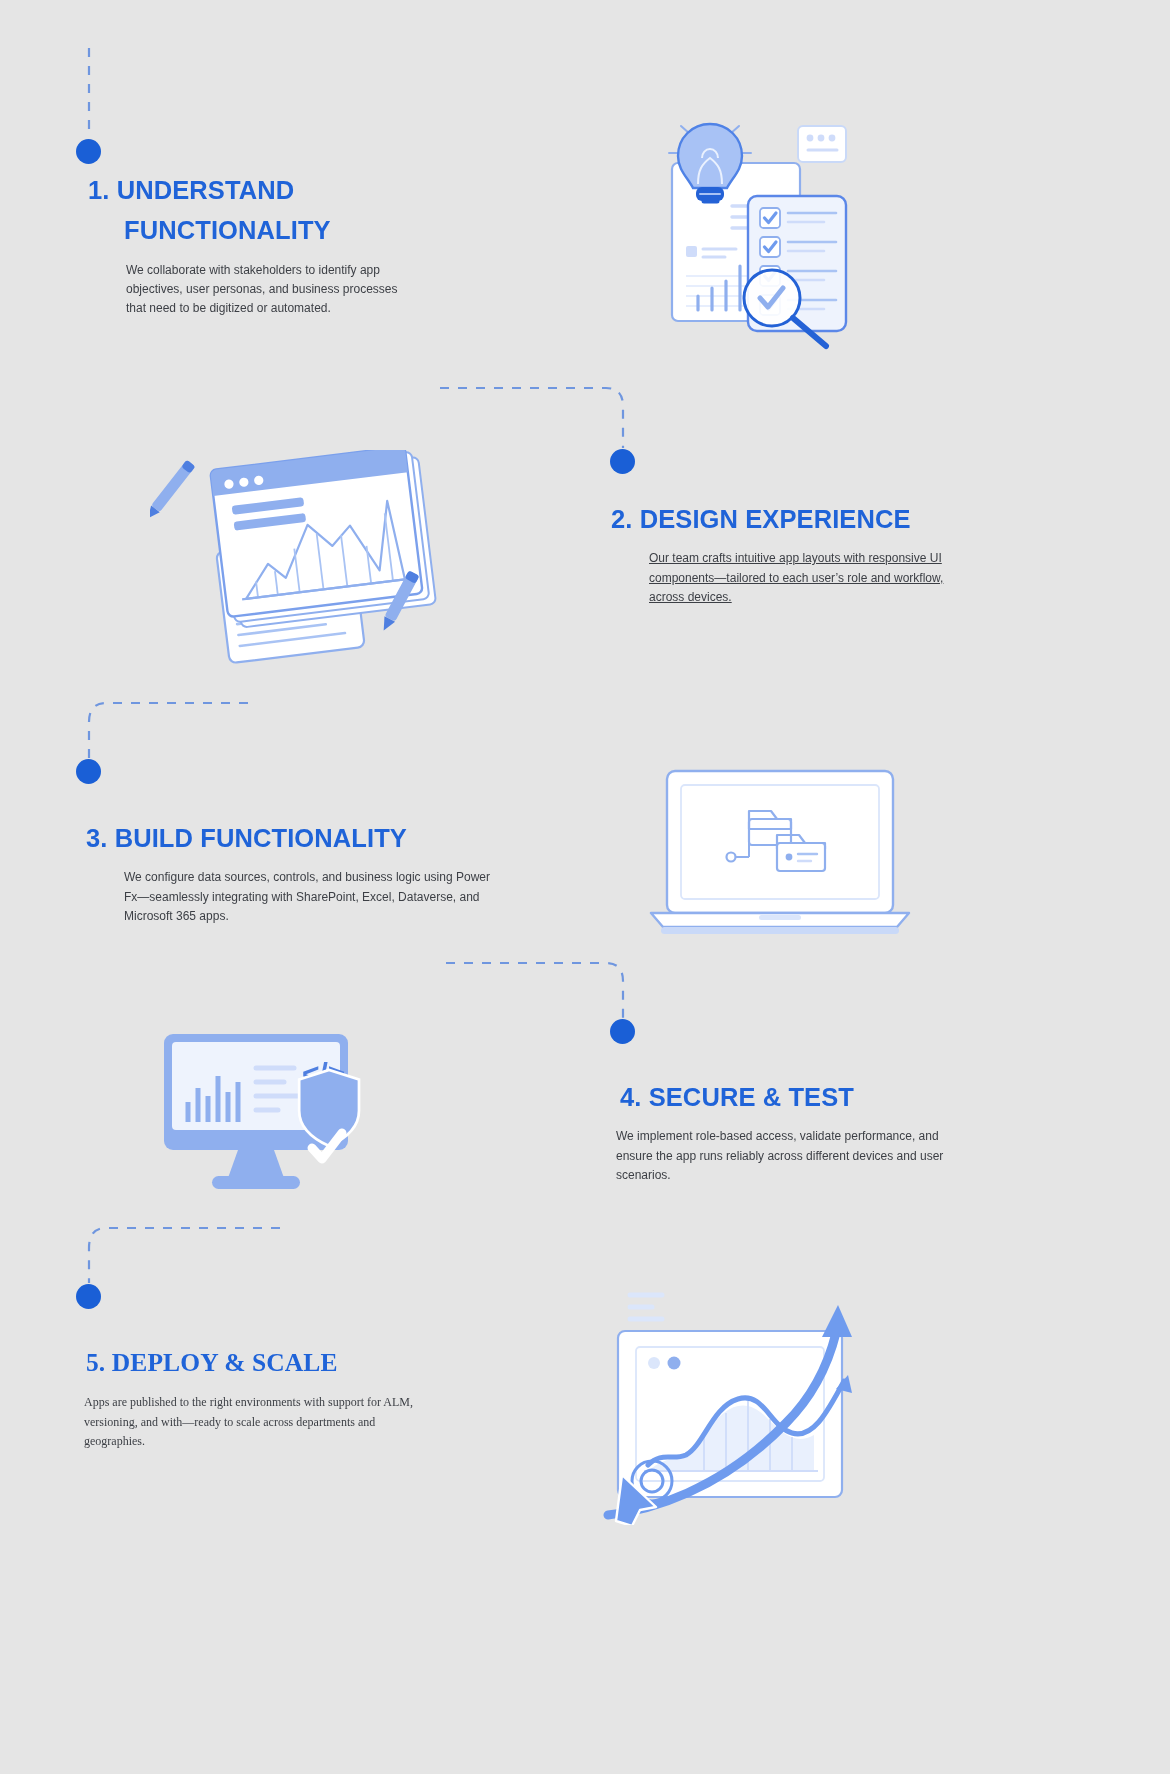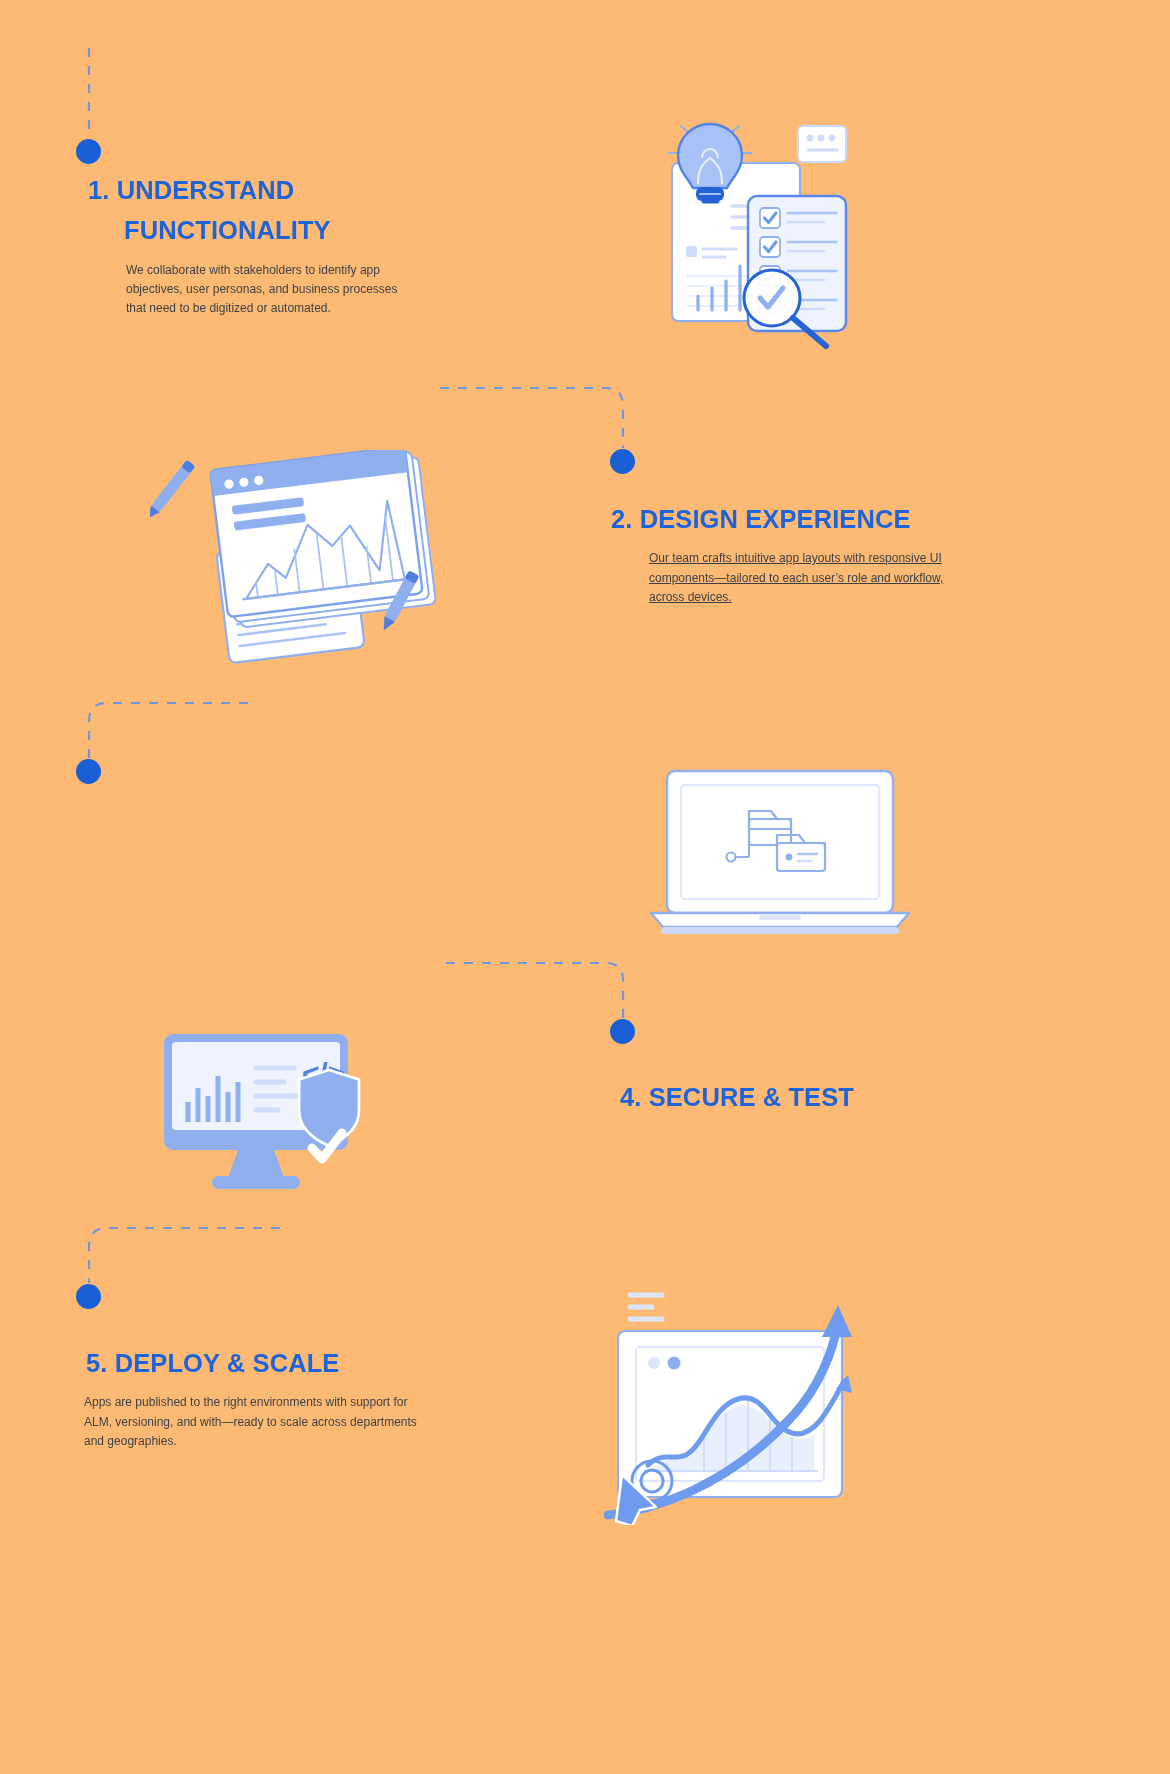--- a/index.html
+++ b/index.html
@@ -7,21 +7,21 @@
     width: 1170px;
     height: 1774px;
     background: #ffffff;
     font-family: "Liberation Sans", sans-serif;
     overflow: hidden;
   }
   #stage {
     position: relative;
     width: 1170px;
     height: 1774px;
-    background: #fdba74;
+    background: #e5e5e5;
   }
   
   #connectors {
     position: absolute;
     inset: 0;
     width: 1170px;
     height: 1774px;
     pointer-events: none;
   }
   
@@ -218,20 +218,24 @@
 
       <g transform="rotate(28 252 146)">
         <rect x="246" y="120" width="12" height="52" rx="3" fill="#8fafee"></rect>
         <rect x="246" y="120" width="12" height="9" rx="3" fill="#4f7fe0"></rect>
         <path d="M246 172 l6 13 l6 -13 z" fill="#4f7fe0"></path>
       </g>
     </svg>
   </div>
 
   <div class="dot" style="left:76px; top:759px;"></div>
+  <div class="step" style="left:86px; top:818px; width:400px;">
+    <div class="step-title">3. BUILD FUNCTIONALITY</div>
+    <div class="step-body" style="margin-left:38px; width:370px;">We configure data sources, controls, and business logic using Power Fx—seamlessly integrating with SharePoint, Excel, Dataverse, and Microsoft 365 apps.</div>
+  </div>
 
   <div class="illus" style="left:645px; top:765px;">
     <svg width="270" height="180" viewBox="0 0 270 180">
       <rect x="22" y="6" width="226" height="142" rx="8" fill="#ffffff" stroke="#8fafee" stroke-width="2.4"></rect>
       <rect x="36" y="20" width="198" height="114" rx="4" fill="#ffffff" stroke="#dbe6fb" stroke-width="1.8"></rect>
 
       <path d="M104 46 h22 l6 8 h14 v10 h-42 z" fill="none" stroke="#8fafee" stroke-width="2.2" stroke-linejoin="round"></path>
       <rect x="104" y="54" width="42" height="26" rx="3" fill="none" stroke="#8fafee" stroke-width="2.2"></rect>
 
       <path d="M132 70 h22 l6 8 h20 v6 h-48 z" fill="none" stroke="#8fafee" stroke-width="2.2" stroke-linejoin="round"></path>
@@ -246,20 +250,21 @@
 
       <path d="M6 148 h258 l-12 14 h-234 z" fill="#ffffff" stroke="#8fafee" stroke-width="2.4" stroke-linejoin="round"></path>
       <rect x="16" y="162" width="238" height="7" rx="3.5" fill="#c9d9f8"></rect>
       <rect x="114" y="150" width="42" height="5" rx="2.5" fill="#dbe6fb"></rect>
     </svg>
   </div>
 
   <div class="dot" style="left:610px; top:1019px;"></div>
   <div class="step" style="left:620px; top:1077px; width:360px;">
     <div class="step-title">4. SECURE &amp; TEST</div>
+    <div class="step-body" style="margin-left:-4px; width:330px;">We implement role-based access, validate performance, and ensure the app runs reliably across different devices and user scenarios.</div>
   </div>
 
   <div class="illus" style="left:160px; top:1030px;">
     <svg width="220" height="170" viewBox="0 0 220 170">
 
       <rect x="4" y="4" width="184" height="116" rx="9" fill="#8fafee"></rect>
       <rect x="12" y="12" width="168" height="88" rx="4" fill="#eef3fd"></rect>
 
       <g stroke="#8fafee" stroke-width="5" stroke-linecap="butt">
         <line x1="28" y1="92" x2="28" y2="72"></line>
@@ -281,21 +286,21 @@
 
       <path d="M78 120 h36 l10 28 h-56 z" fill="#8fafee"></path>
       <rect x="52" y="146" width="88" height="13" rx="6.5" fill="#8fafee"></rect>
 
       <path d="M152 38 l44 -14 l44 14 v46 c0 26 -22 42 -44 52 c-22 -10 -44 -26 -44 -52 z" transform="translate(-5,10) scale(0.68) translate(60,20)" fill="#8fafee" stroke="#ffffff" stroke-width="4"></path>
       <path d="M152 118 l10 11 l20 -26" fill="none" stroke="#ffffff" stroke-width="9" stroke-linecap="round" stroke-linejoin="round"></path>
     </svg>
   </div>
 
   <div class="dot" style="left:76px; top:1284px;"></div>
-  <div class="step" style="left:86px; top:1343px; width:360px;">
+  <div class="step" style="left:86px; top:1343px; width:360px;font-family:Liberation Serif, serif;">
     <div class="step-title">5. DEPLOY &amp; SCALE</div>
     <div class="step-body" style="margin-left:-2px; width:335px;">Apps are published to the right environments with support for ALM, versioning, and with—ready to scale across departments and geographies.</div>
   </div>
 
   <div class="illus" style="left:600px; top:1285px;">
     <svg width="300" height="240" viewBox="0 0 300 240">
 
       <g stroke="#dbe6fb" stroke-width="5" stroke-linecap="round">
         <line x1="30" y1="10" x2="62" y2="10"></line>
         <line x1="30" y1="22" x2="52" y2="22"></line>

